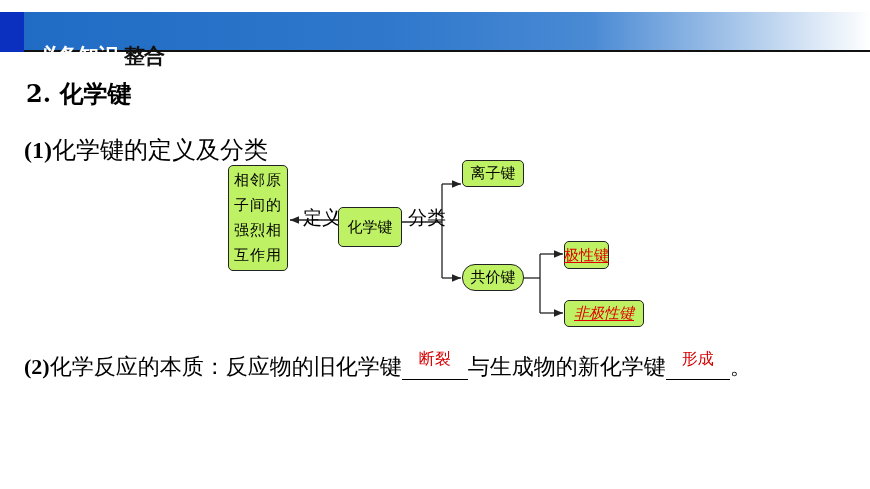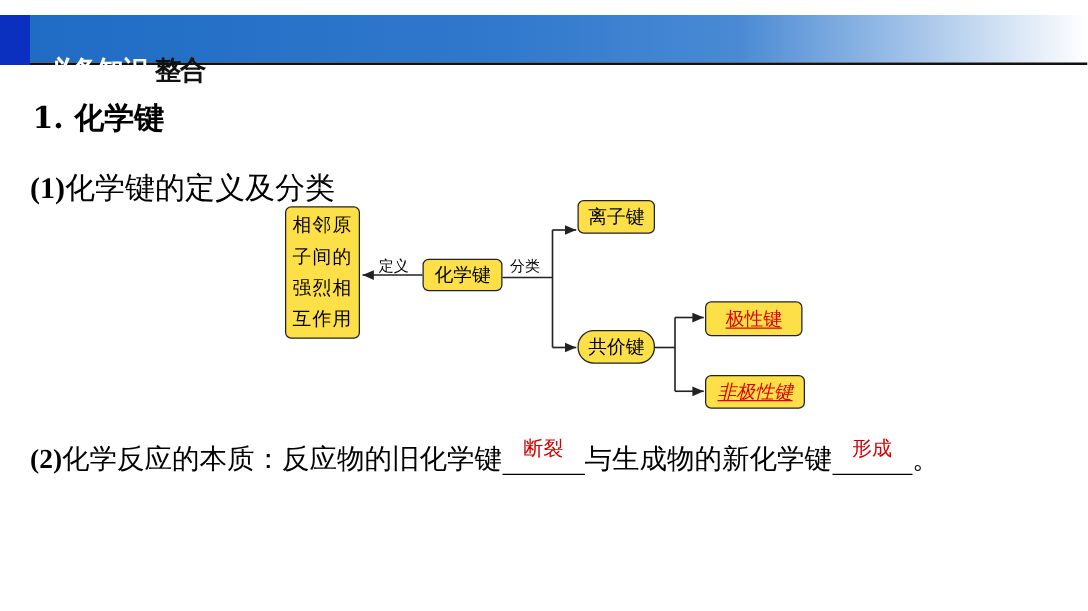--- a/index.html
+++ b/index.html
@@ -27,36 +27,36 @@
       position: absolute; left: 26px; top: 78px; font-size: 24px; font-weight: bold;
       font-family: "DejaVu Serif", "Liberation Serif", serif;
     }
     .h2 {
       position: absolute; left: 24px; top: 134px; font-size: 24px;
       font-family: "DejaVu Sans", sans-serif;
     }
     .h2 .num { font-weight: bold; font-family: "Liberation Serif", serif; }
 
     .box {
-      position: absolute; border: 1.5px solid #222; border-radius: 5px; background: #fde047;
+      position: absolute; border: 1.5px solid #222; border-radius: 5px; background: #bef264;
       font-size: 15px; display: flex; align-items: center; justify-content: center;
       white-space: nowrap;
     }
     .box-def {
       left: 228px; top: 165px; width: 60px; height: 106px; flex-direction: column;
       line-height: 25px; font-size: 15px; letter-spacing: 1px;
     }
-    .box-main { left: 338px; top: 207px; width: 64px; height: 26px; font-size: 15px; }
+    .box-main { left: 338px; top: 207px; width: 64px; height: 40px; font-size: 15px; }
     .box-ionic { left: 462px; top: 160px; width: 62px; height: 27px; }
     .box-covalent { left: 462px; top: 264px; width: 62px; height: 27px; border-radius: 13px; }
-    .box-polar { left: 564px; top: 241px; width: 78px; height: 28px; }
+    .box-polar { left: 564px; top: 241px; width: 45px; height: 28px; }
     .box-nonpolar { left: 564px; top: 300px; width: 80px; height: 27px; font-style: italic; }
     .red-ul { color: #e00000; text-decoration: underline; text-underline-offset: 2px; }
 
-    .lbl { position: absolute; font-size: 12px; }
+    .lbl { position: absolute; font-size: 19px; }
     .lbl-def { left: 303px; top: 205px; }
     .lbl-cls { left: 408px; top: 205px; }
 
     svg.lines { position: absolute; left: 0; top: 0; width: 870px; height: 489px; pointer-events: none; }
 
     .line2 {
       position: absolute; left: 24px; top: 352px; font-size: 22px; white-space: nowrap;
     }
     .line2 .num { font-weight: bold; font-family: "Liberation Serif", serif; }
     .blank {
@@ -70,21 +70,21 @@
 </head>
 <body>
 
 <div class="banner"></div>
 <div class="banner-accent"></div>
 <div class="banner-underline"></div>
 <div class="banner-title">
   <span class="t1">必备知识</span><span class="t2">整合</span>
 </div>
 
-<div class="h1">1. 化学键</div>
+<div class="h1">2. 化学键</div>
 <div class="h2">
   <span class="num">(1)</span><span>化学键的定义及分类</span>
 </div>
 
 <svg class="lines" viewBox="0 0 870 489">
   <defs>
     <marker id="arr" markerWidth="8" markerHeight="8" refX="7" refY="4" orient="auto">
       <path d="M0,1 L7,4 L0,7 Z" fill="#222"></path>
     </marker>
   </defs>

